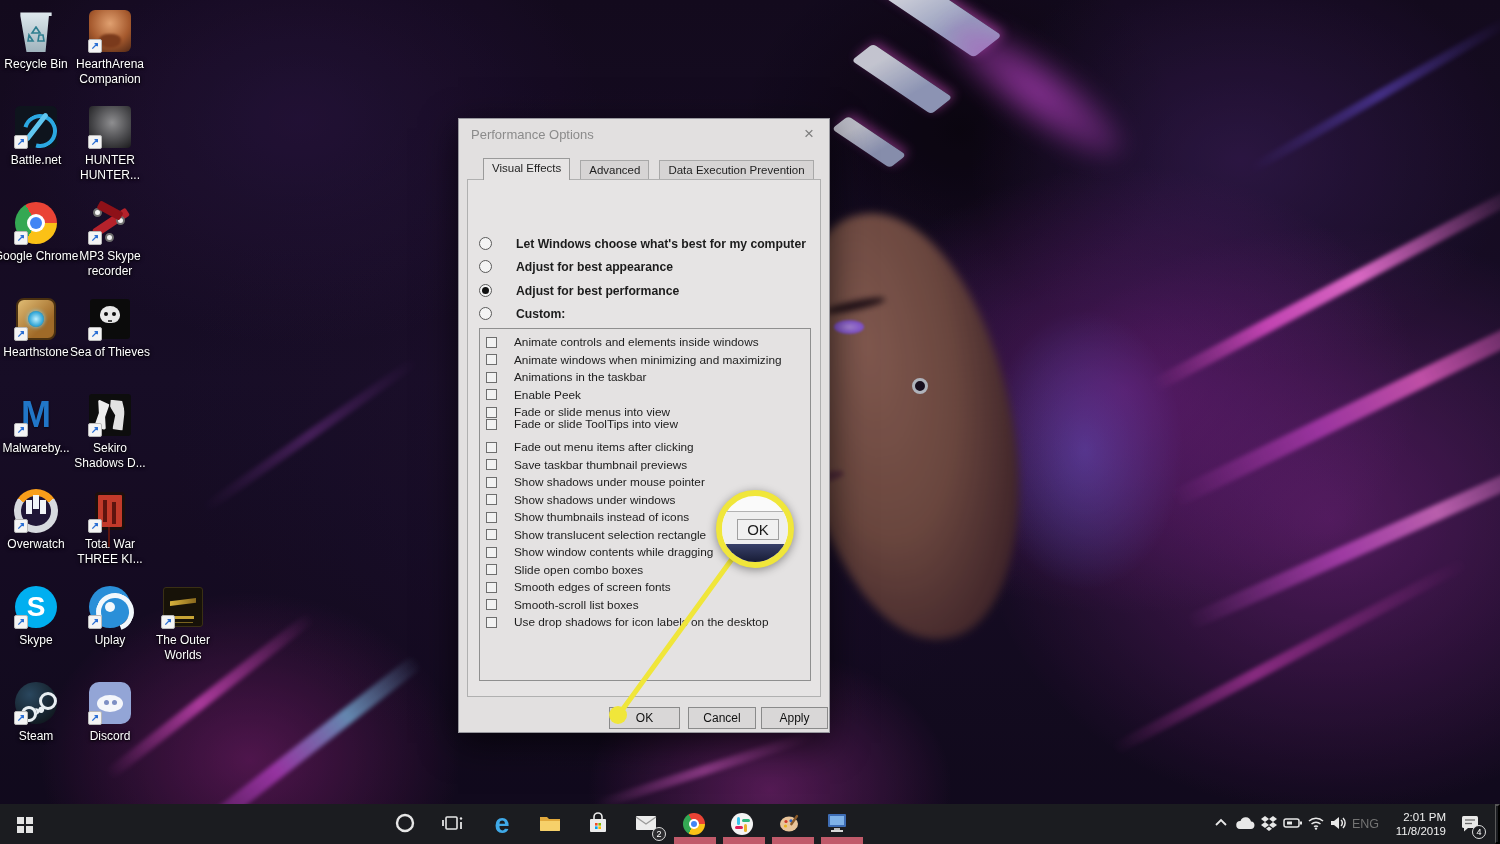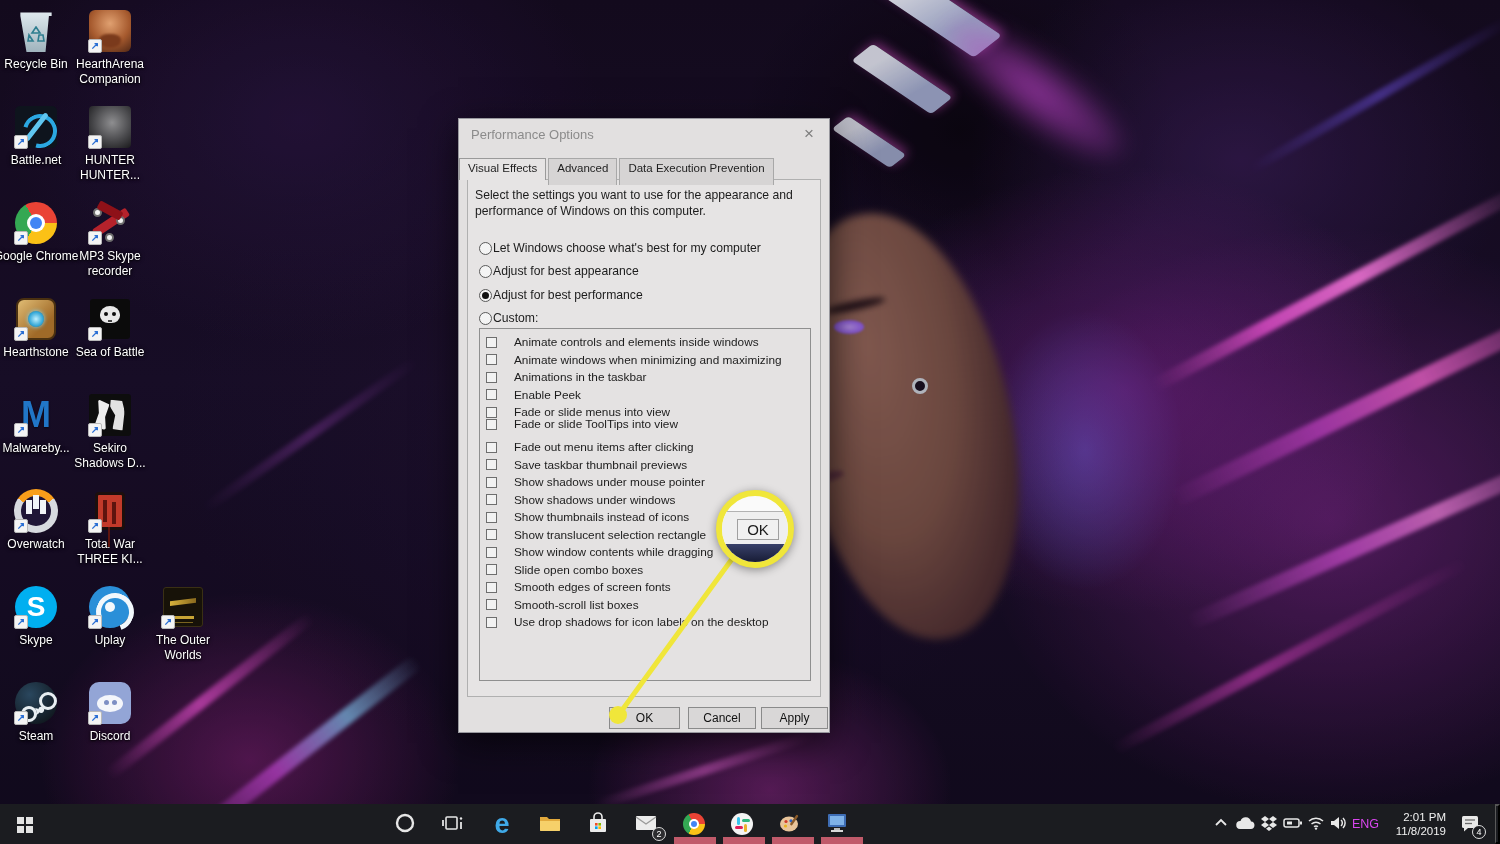--- a/index.html
+++ b/index.html
@@ -144,28 +144,28 @@
         background:#f4f6fb; }
   .ic-discord::after { content:""; position:absolute; left:15px; top:18px; width:5px; height:5px; border-radius:50%;
         background:#7d8fc4; box-shadow:8px 0 #7d8fc4; }
 
   
   .dialog { position:absolute; left:458px; top:118px; width:372px; height:615px; z-index:10;
         background:#e2e0e0; border:1px solid #98989e; box-shadow:0 10px 34px rgba(0,0,0,.65); font-size:12px; color:#1c1c1c; }
   .dlg-title { position:absolute; left:12px; top:8px; font-size:13px; color:#8b8b8b; }
   .dlg-close { position:absolute; right:10px; top:5px; width:20px; height:20px; border:none; background:transparent;
         color:#7e7e7e; font-size:17px; line-height:20px; text-align:center; cursor:default; }
-  .tabs { position:absolute; left:0; top:39px; height:22px; z-index:2; display:flex; align-items:flex-start; }
+  .tabs { position:absolute; left:24px; top:39px; height:22px; z-index:2; display:flex; align-items:center;gap:8px; }
   .tab { font-size:11.5px; padding:3px 8px 4px; color:#1e1e1e; position:relative; }
   .tab.active { background:#e6e4e4; border:1px solid #9a9a9a; border-bottom:none; z-index:3; padding-bottom:6px; }
-  .tab.inactive { background:#d6d4d4; border:1px solid #a8a8a8; border-bottom:none; margin-left:2px; padding-bottom:11px; }
+  .tab.inactive { background:#d6d4d4; border:1px solid #a8a8a8; border-bottom:none; margin-left:2px; padding-bottom:3px; }
   .tabpage { position:absolute; left:8px; top:60px; width:354px; height:518px; border:1px solid #b0b0b0;
         background:#e6e4e4; z-index:1; }
   .dlg-desc { position:absolute; left:16px; top:68px; width:336px; line-height:1.35; font-size:12.2px; z-index:2; }
-  .rrow { position:absolute; left:20px; display:flex; align-items:flex-end; gap:1px; height:18px; z-index:2; cursor:default; }
+  .rrow { position:absolute; left:20px; display:flex; align-items:flex-start; gap:24px; height:18px; z-index:2; cursor:default;font-weight:bold; }
   .rb { width:13px; height:13px; border:1px solid #5a5a5a; border-radius:50%; background:#f4f4f4; position:relative; flex:0 0 auto; }
   .rrow.selected .rb::after { content:""; position:absolute; left:2px; top:2px; width:7px; height:7px; border-radius:50%; background:#111; }
   .rlab { font-size:12.2px; }
   .listbox { position:absolute; left:20px; top:209px; width:332px; height:353px; border:1px solid #8f8f8f;
         background:#e4e2e2; z-index:2; overflow:hidden; }
   .cbrow { position:absolute; left:6px; height:16px; display:flex; align-items:center; gap:17px; cursor:default; }
   .cb { width:11px; height:11px; background:#f2f2f2; border:1px solid #6e6e6e; flex:0 0 auto; }
   .cbl { font-size:11.8px; white-space:nowrap; }
   .dlg-btn { position:absolute; top:588px; height:22px; background:#d9d7d7; border:1px solid #8a8a8a;
         font-family:"Liberation Sans", sans-serif; font-size:12px; color:#111; text-align:center; z-index:2; cursor:default; }
@@ -203,21 +203,21 @@
   .mini-slack i { position:absolute; border-radius:2px; }
   .mini-slack i:nth-child(1){ left:6px;  top:4px;  width:3px; height:8px; background:#36c5f0; }
   .mini-slack i:nth-child(2){ left:11px; top:6px;  width:8px; height:3px; background:#2eb67d; }
   .mini-slack i:nth-child(3){ left:13px; top:11px; width:3px; height:8px; background:#ecb22e; }
   .mini-slack i:nth-child(4){ left:4px;  top:13px; width:8px; height:3px; background:#e01e5a; }
   .badge { position:absolute; right:4px; bottom:3px; width:14px; height:14px; border-radius:50%; background:#2d2d30;
         border:1px solid #dcdcdc; color:#fff; font-size:9px; line-height:12px; text-align:center; }
   .runbar { position:absolute; top:33px; height:7px; width:42px; background:#c05a6a; z-index:31; }
   .tray-ico { position:absolute; top:12px; width:18px; height:16px; border:none; background:transparent; padding:0;
         display:flex; align-items:center; justify-content:center; }
-  .tray-text { position:absolute; top:13px; font-size:12.5px; color:#d946ef; background:transparent; border:none; }
+  .tray-text { position:absolute; top:13px; font-size:12.5px; color:#737373; background:transparent; border:none; }
   .clock { position:absolute; left:1388px; top:6px; width:58px; text-align:right; color:#f0f0f0;
         font-size:11.5px; line-height:1.25; background:transparent; border:none; }
   .nbadge { position:absolute; right:-6px; bottom:-4px; width:14px; height:14px; border-radius:50%; background:#1b1c20;
         border:1px solid #e0e0e0; color:#fff; font-size:9px; line-height:12px; text-align:center; }
   .show-desktop { position:absolute; right:0; top:0; width:5px; height:40px; border-left:1px solid #5a5a5a; background:transparent; }
 </style>
 </head>
 <body>
 
 <div class="stage">
@@ -311,21 +311,21 @@
           <span class="sc">↗</span>
         </span>
       <span class="dlab">Hearthstone</span>
     </div>
 
     <div class="dcell" style="left:67px;top:296px">
       <span class="ibox">
           <span class="ic-sot"></span>
           <span class="sc">↗</span>
         </span>
-      <span class="dlab">Sea of Battle</span>
+      <span class="dlab">Sea of Thieves</span>
     </div>
 
     <div class="dcell" style="left:-7px;top:392px">
       <span class="ibox">
           <span class="ic-mwb">M</span>
           <span class="sc">↗</span>
         </span>
       <span class="dlab">Malwareby...</span>
     </div>
 
@@ -398,21 +398,20 @@
     <div class="dlg-title">Performance Options</div>
     <button class="dlg-close">×</button>
 
     <div class="tabs">
       <span class="tab active">Visual Effects</span>
       <span class="tab inactive">Advanced</span>
       <span class="tab inactive">Data Execution Prevention</span>
     </div>
     <div class="tabpage"></div>
 
-    <div class="dlg-desc">Select the settings you want to use for the appearance and performance of Windows on this computer.</div>
 
     <div class="rrow" style="top:118px">
       <span class="rb"></span>
       <span class="rlab">Let Windows choose what's best for my computer</span>
     </div>
     <div class="rrow" style="top:141px">
       <span class="rb"></span>
       <span class="rlab">Adjust for best appearance</span>
     </div>
     <div class="rrow selected" style="top:165px">

